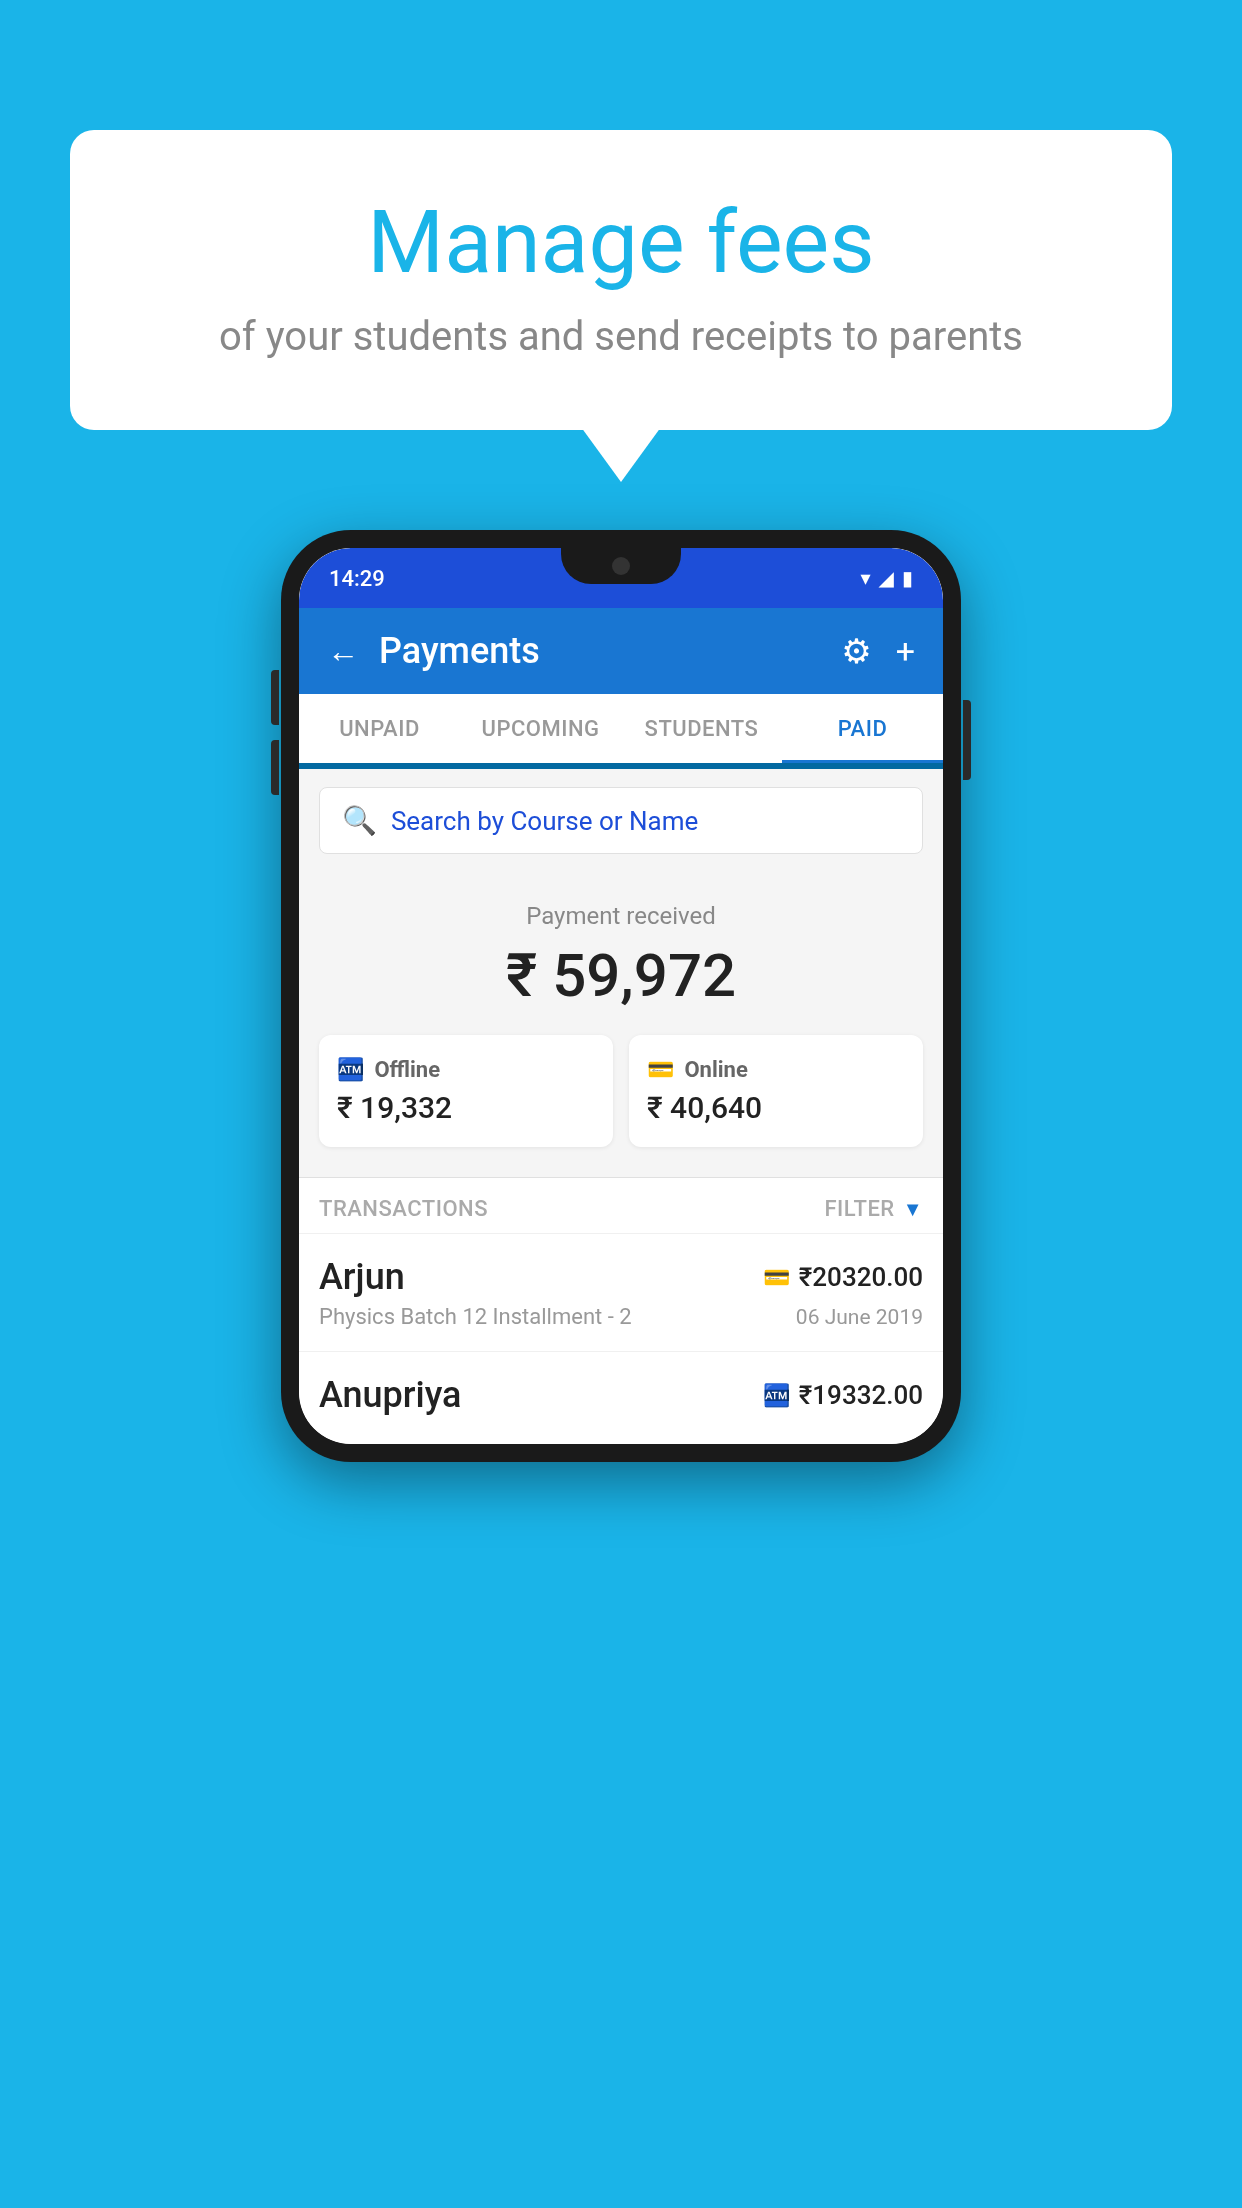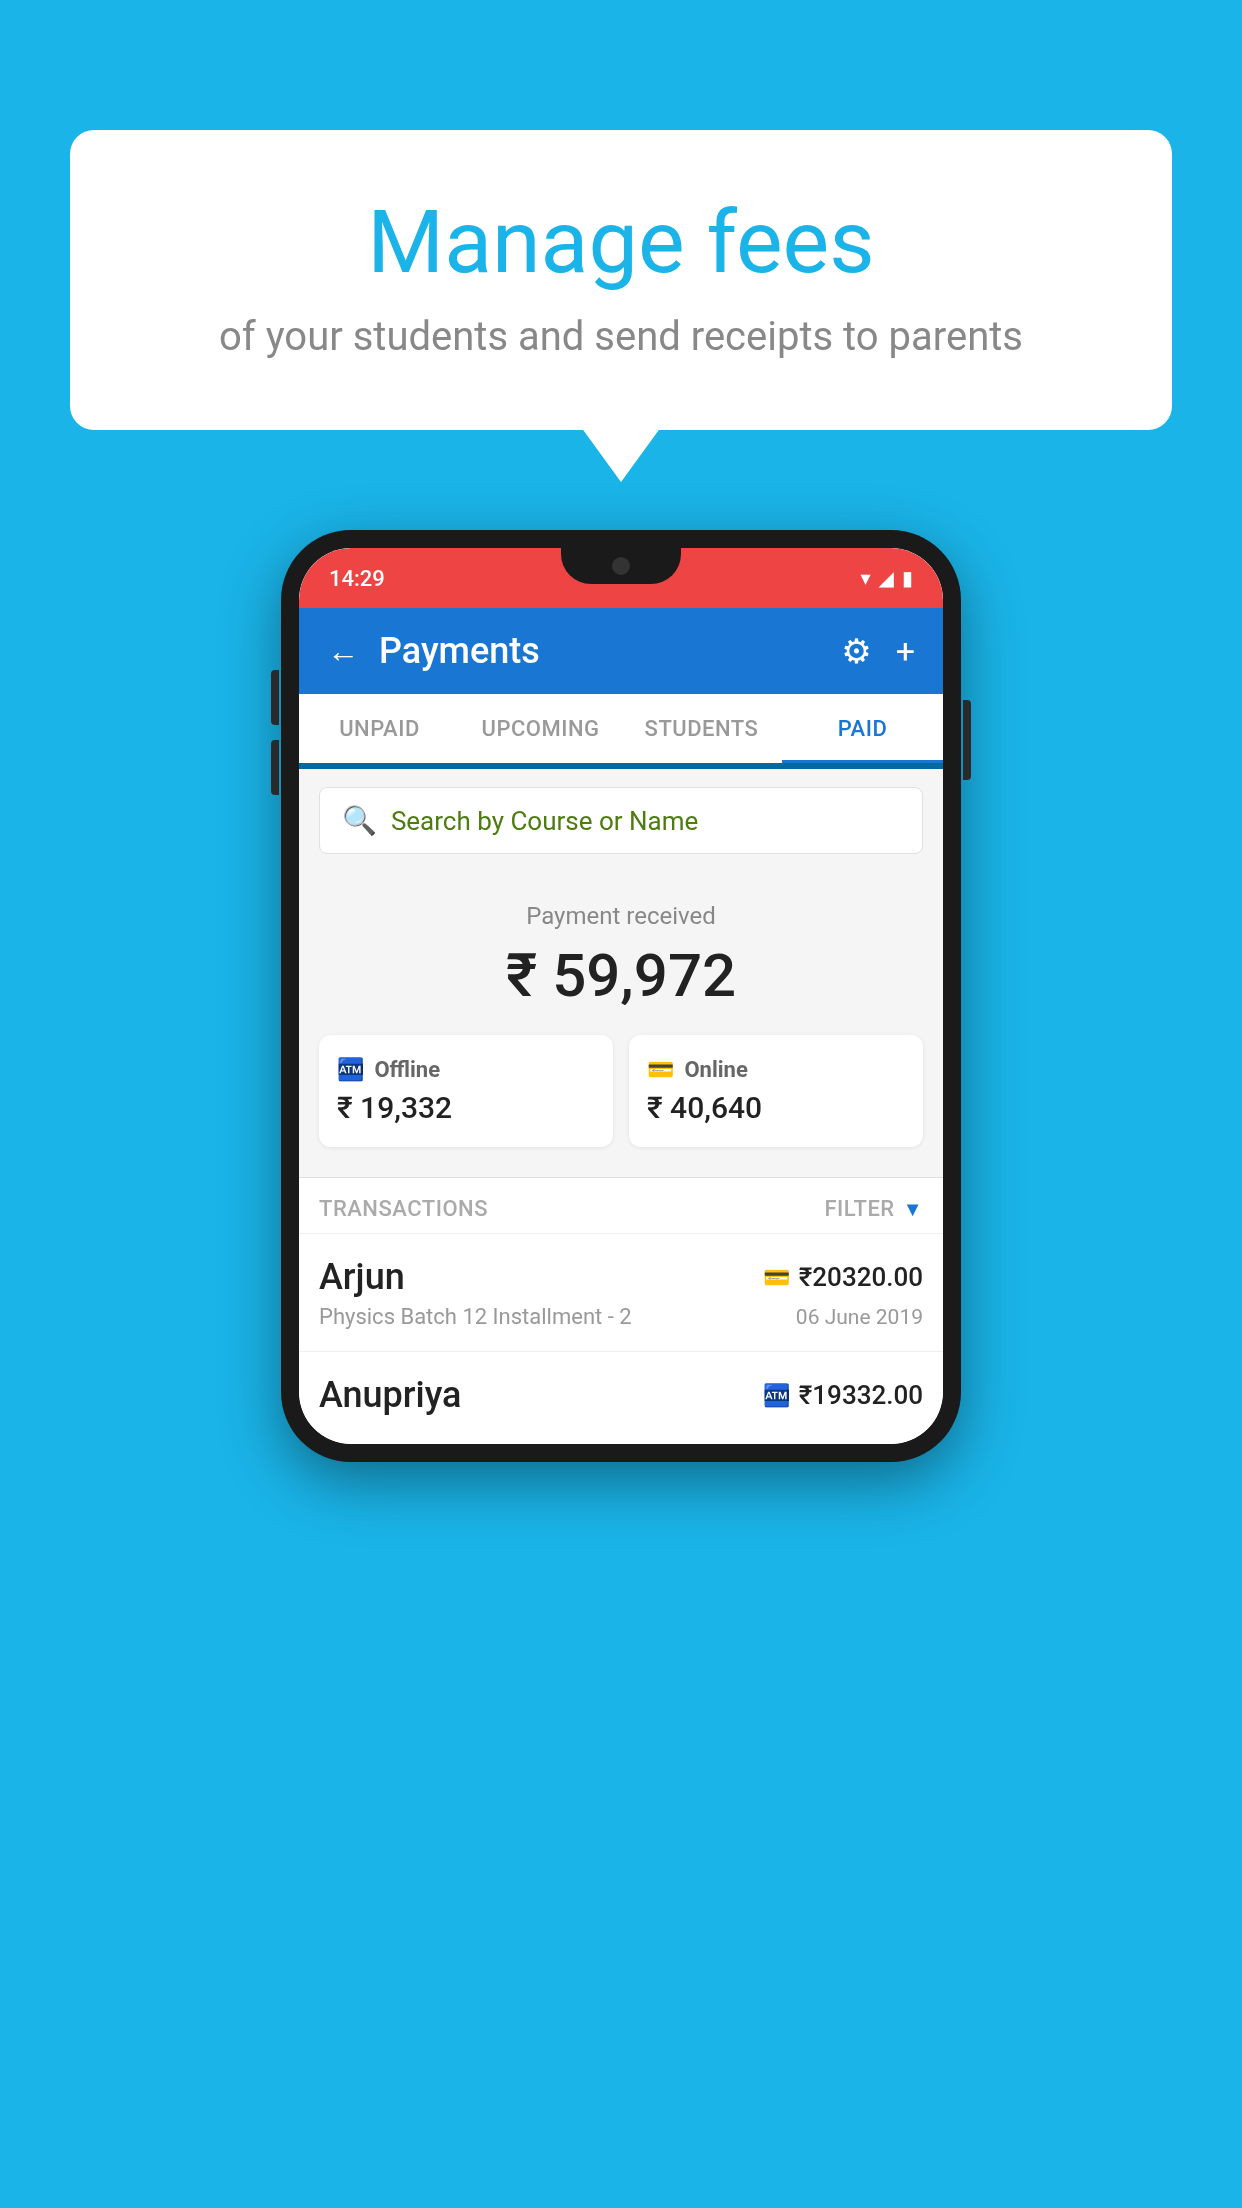--- a/index.html
+++ b/index.html
@@ -67,21 +67,21 @@
     .phone-outer {
       background: #1a1a1a;
       border-radius: 70px;
       padding: 18px;
       box-shadow: 0 20px 60px rgba(0,0,0,0.4);
       position: relative;
     }
 
     
     .phone-status-bar {
-      background: #ef4444;
+      background: #1d4ed8;
       border-radius: 52px 52px 0 0;
       height: 60px;
       display: flex;
       align-items: center;
       justify-content: space-between;
       padding: 0 30px;
       position: relative;
     }
 
     .notch {
@@ -209,21 +209,21 @@
       gap: 14px;
       border: 1px solid #e0e0e0;
     }
 
     .search-icon-wrap {
       color: #999;
       font-size: 28px;
     }
 
     .search-placeholder {
-      color: #4d7c0f;
+      color: #1d4ed8;
       font-size: 26px;
     }
 
     
     .payment-section {
       background: #f5f5f5;
       padding: 30px 20px 20px;
       text-align: center;
     }
 

